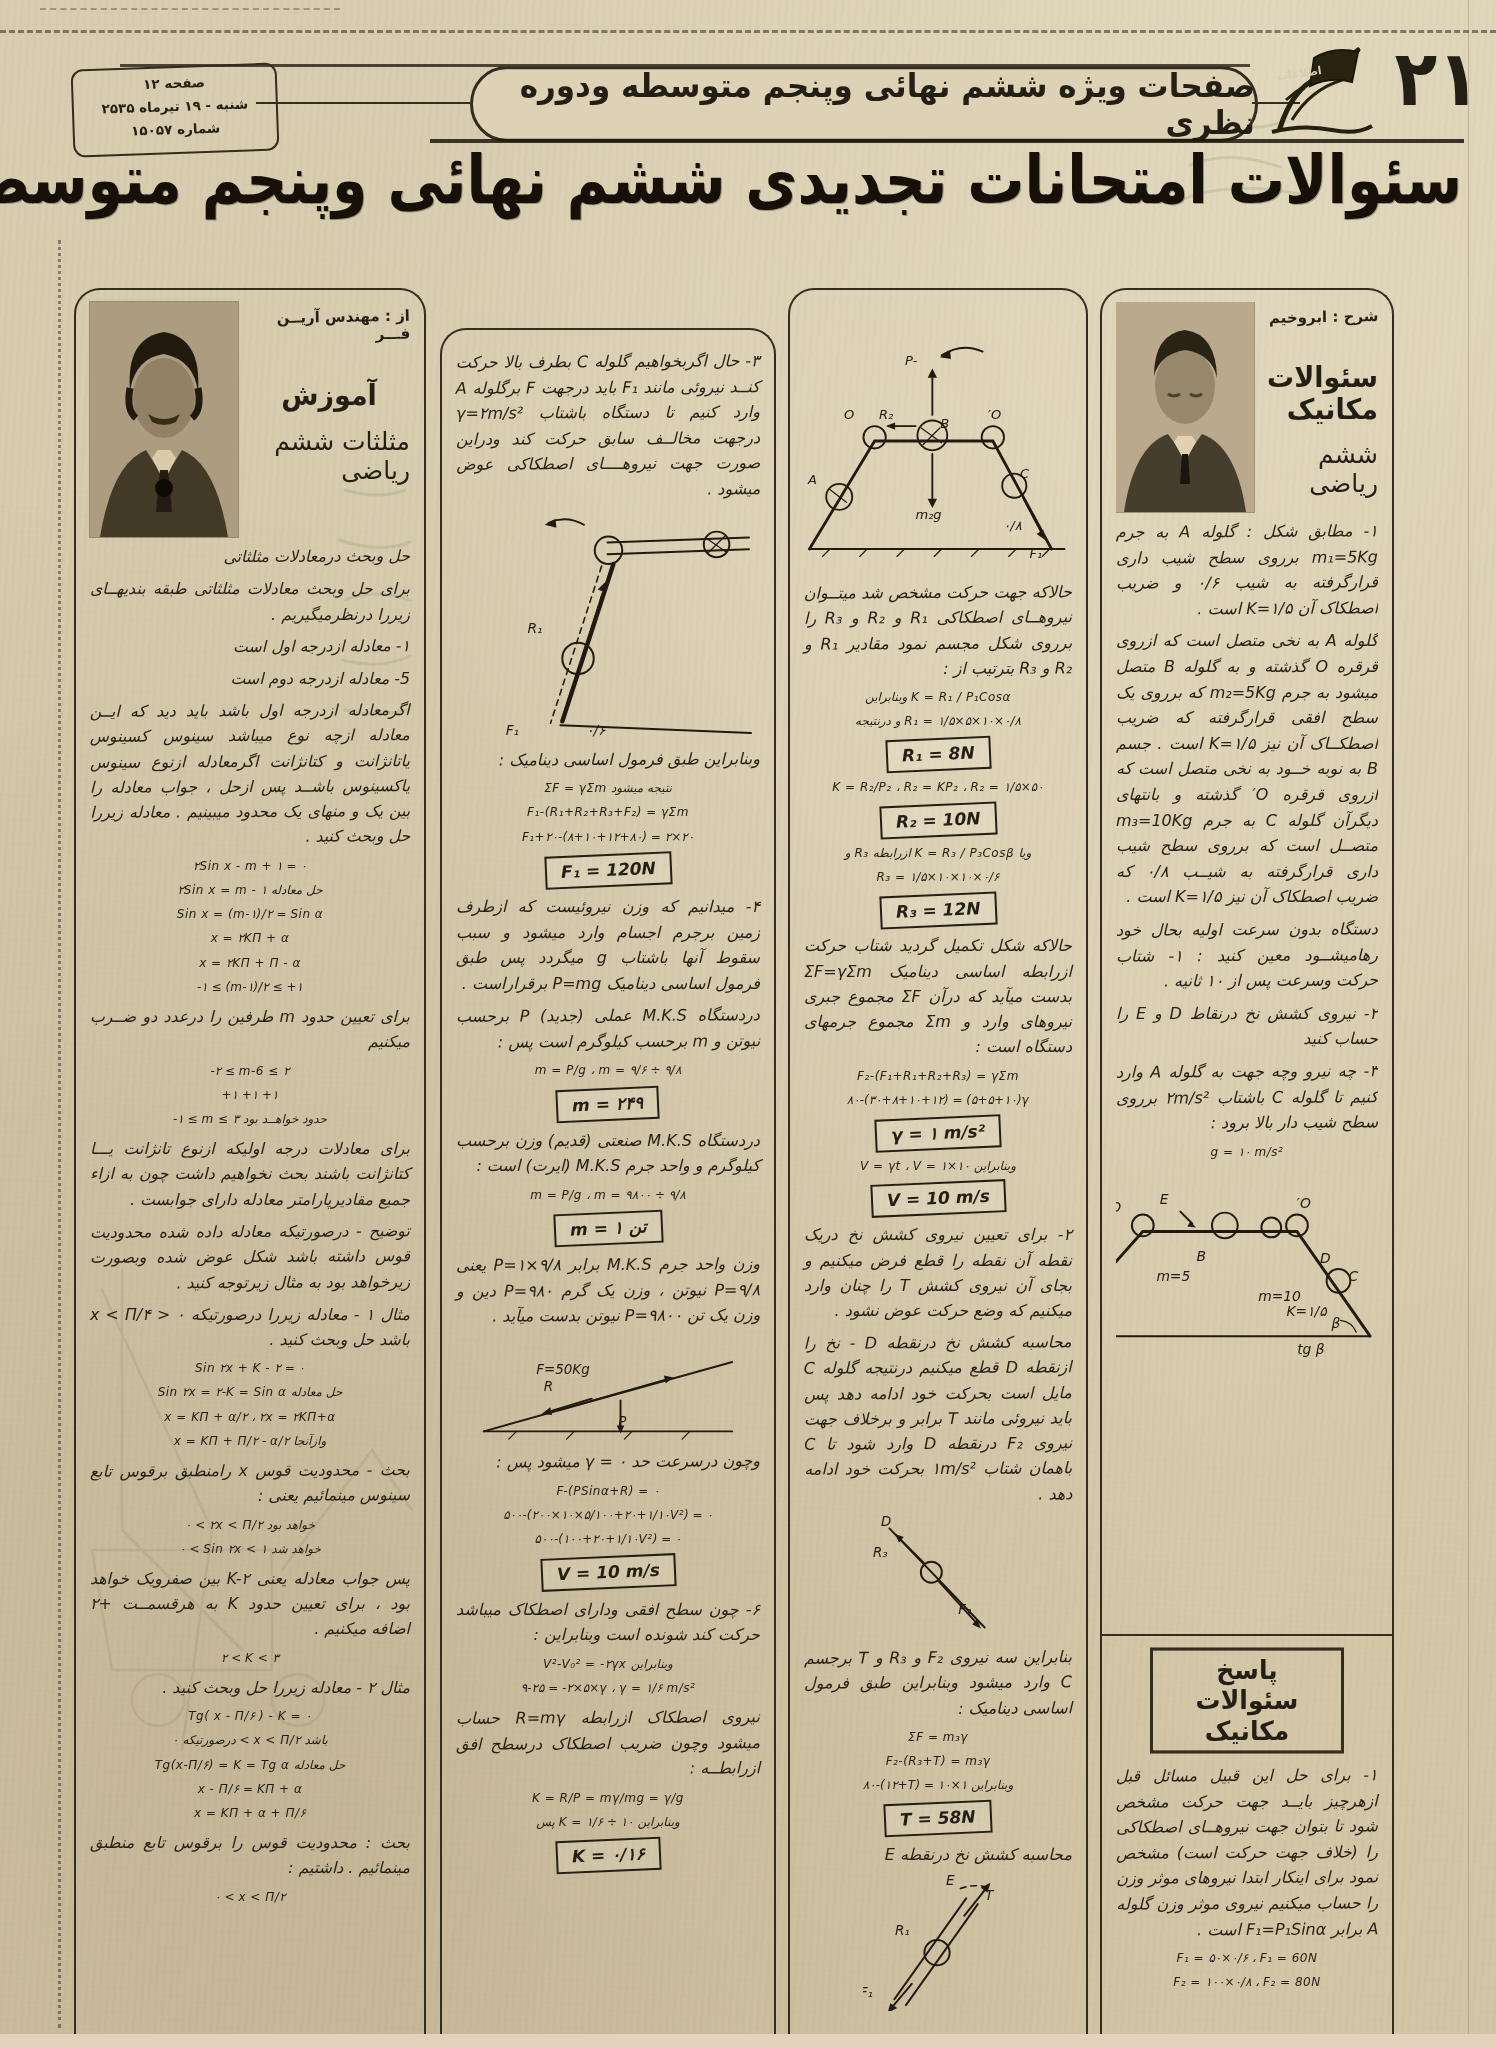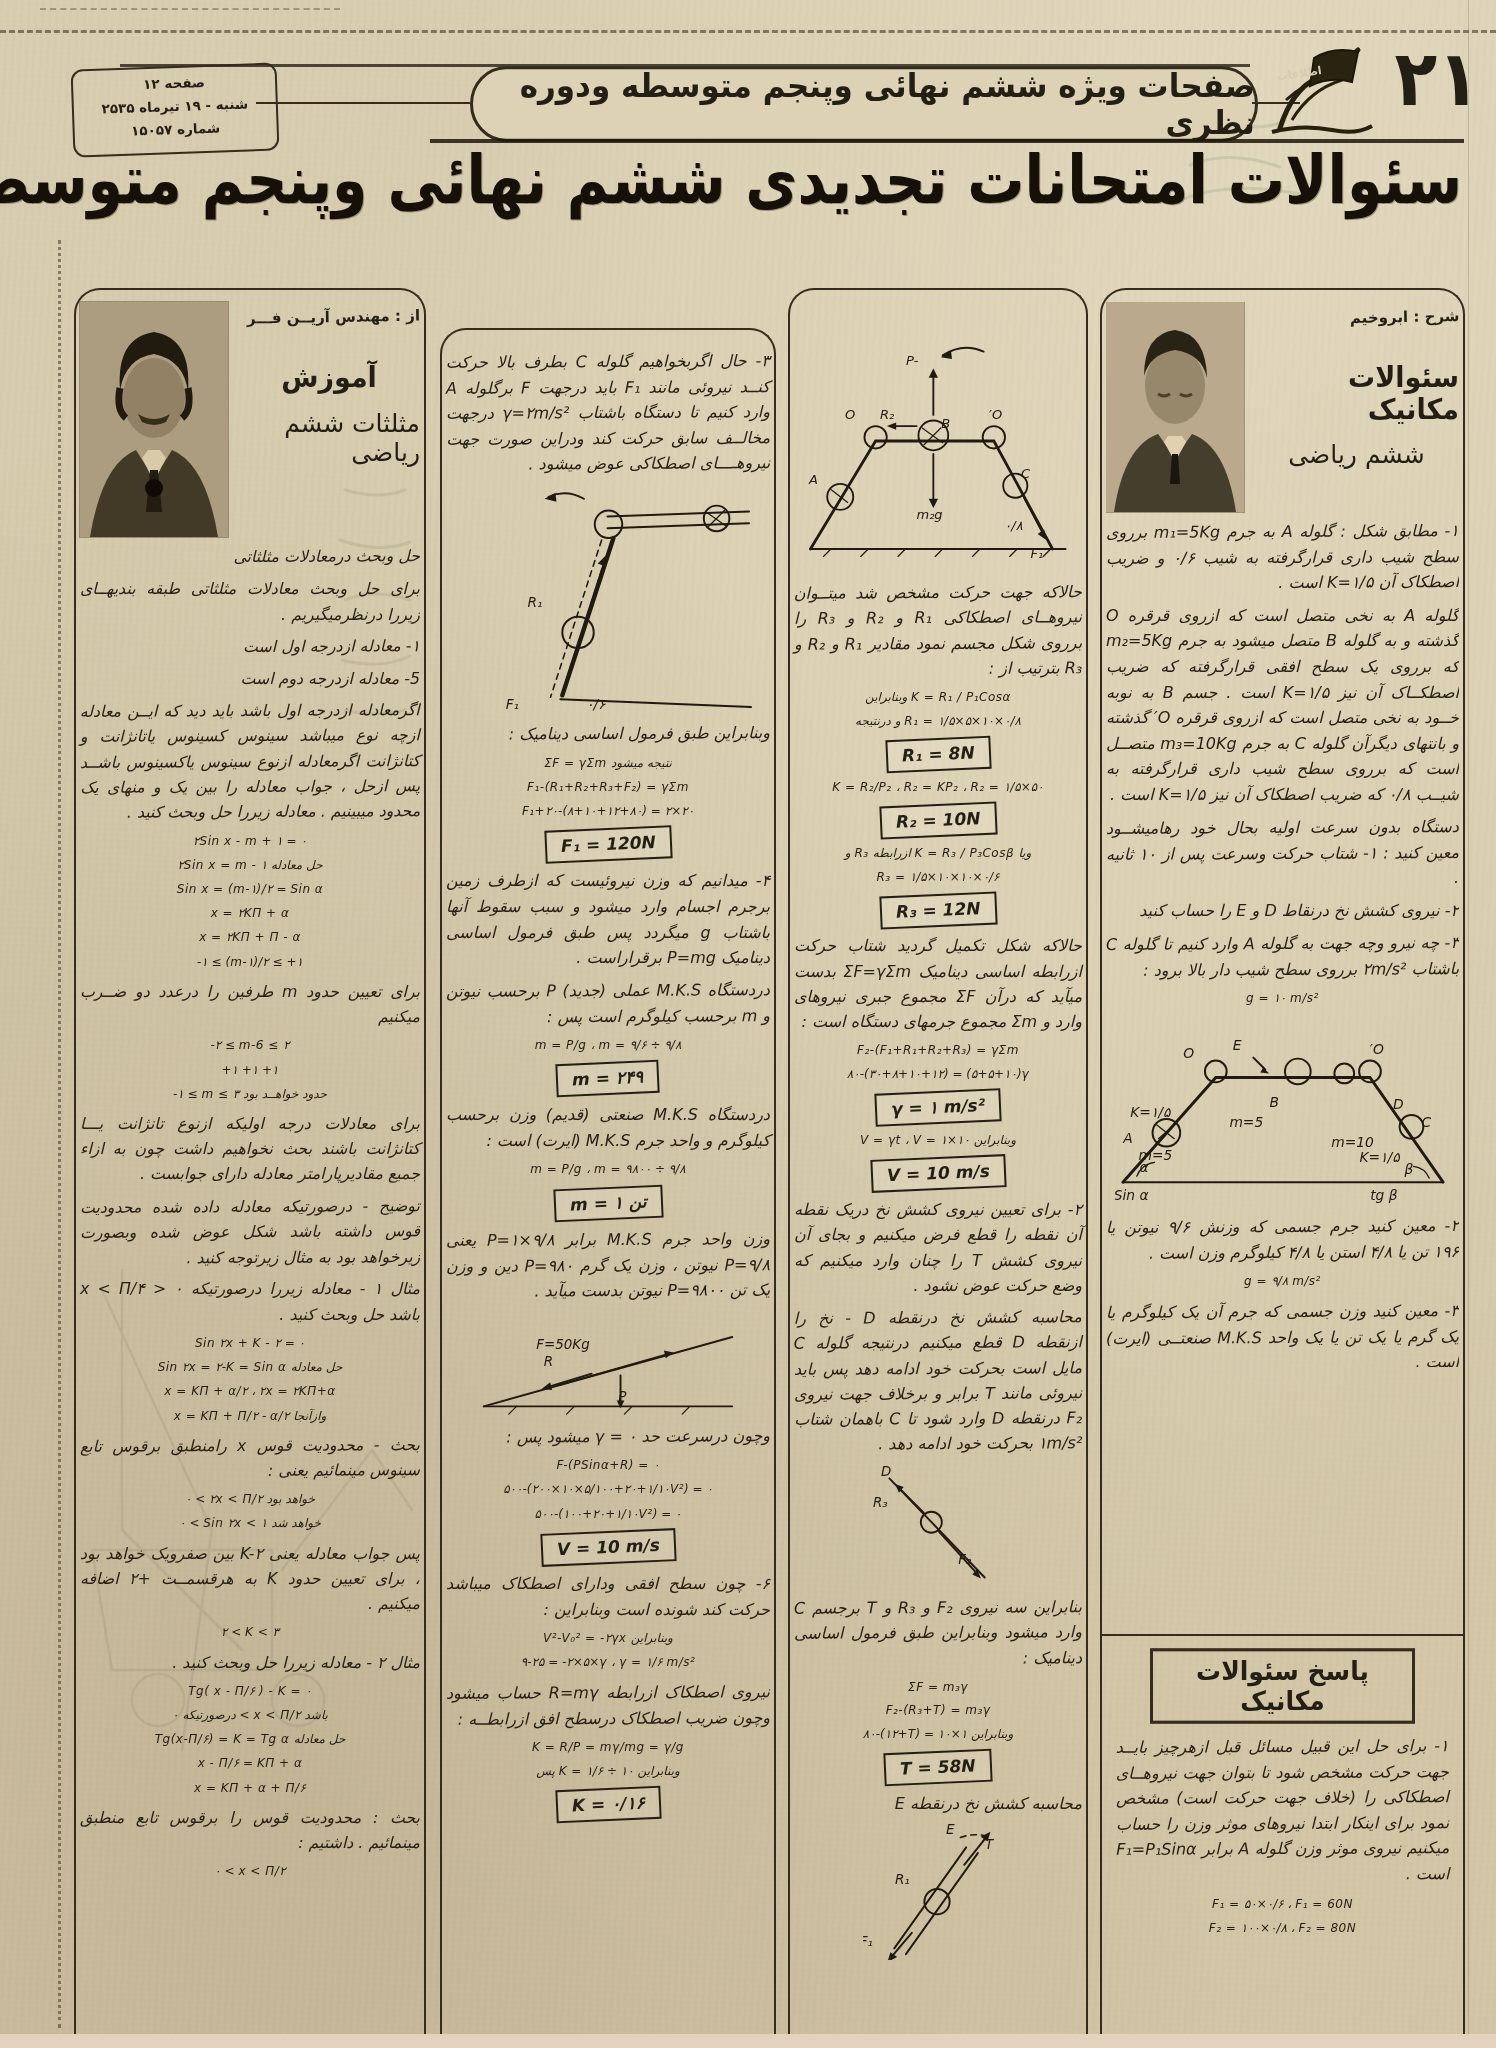--- a/index.html
+++ b/index.html
@@ -44,22 +44,22 @@
   .page-num{position:absolute;left:1388px;top:44px;width:92px;font-size:70px;font-weight:bold;
     transform:scaleY(1.1);line-height:1;}
   .logo{position:absolute;left:1262px;top:40px;width:118px;height:98px;}
   .headline{position:absolute;left:66px;top:146px;width:1396px;text-align:center;
     font-size:57px;font-weight:bold;letter-spacing:-2px;transform:scaleY(1.18);
     color:#161008;text-shadow:1px 1px 0 rgba(40,30,10,.35);white-space:nowrap;}
   .headline-rule{position:absolute;left:430px;top:139px;width:1034px;border-top:4px solid rgba(30,24,12,.85);}
 
   
   .frame{position:absolute;top:288px;height:1752px;border:2.5px solid var(--frame);
-    border-bottom:none;border-radius:26px 26px 0 0;padding:12px 4px;box-sizing:border-box;overflow:hidden;}
-  .frame-q{left:1100px;width:365px;}
+    border-bottom:none;border-radius:26px 26px 0 0;padding:12px 14px;box-sizing:border-box;overflow:hidden;}
+  .frame-q{left:1100px;width:294px;}
   .frame-sol{left:788px;width:300px;}
   .frame-cont{left:440px;width:336px;margin-top:40px;}
   .frame-trig{left:74px;width:352px;}
 
   .col-head{display:flex;gap:10px;margin-bottom:6px;}
   .photo{flex:0 0 auto;box-shadow:0 0 0 1px rgba(60,50,30,.4);filter:contrast(1.05) sepia(.25);}
   .head-texts{flex:1;display:flex;flex-direction:column;align-items:center;padding-top:6px;}
   .byline{font-size:15px;font-weight:bold;align-self:flex-start;transform:rotate(-1deg);margin-bottom:26px;}
   .col-title{font-size:27px;font-weight:bold;margin:10px 0 0;transform:scaleY(1.05);}
   .col-title2{font-size:25px;font-weight:normal;margin:16px 0 0;}

